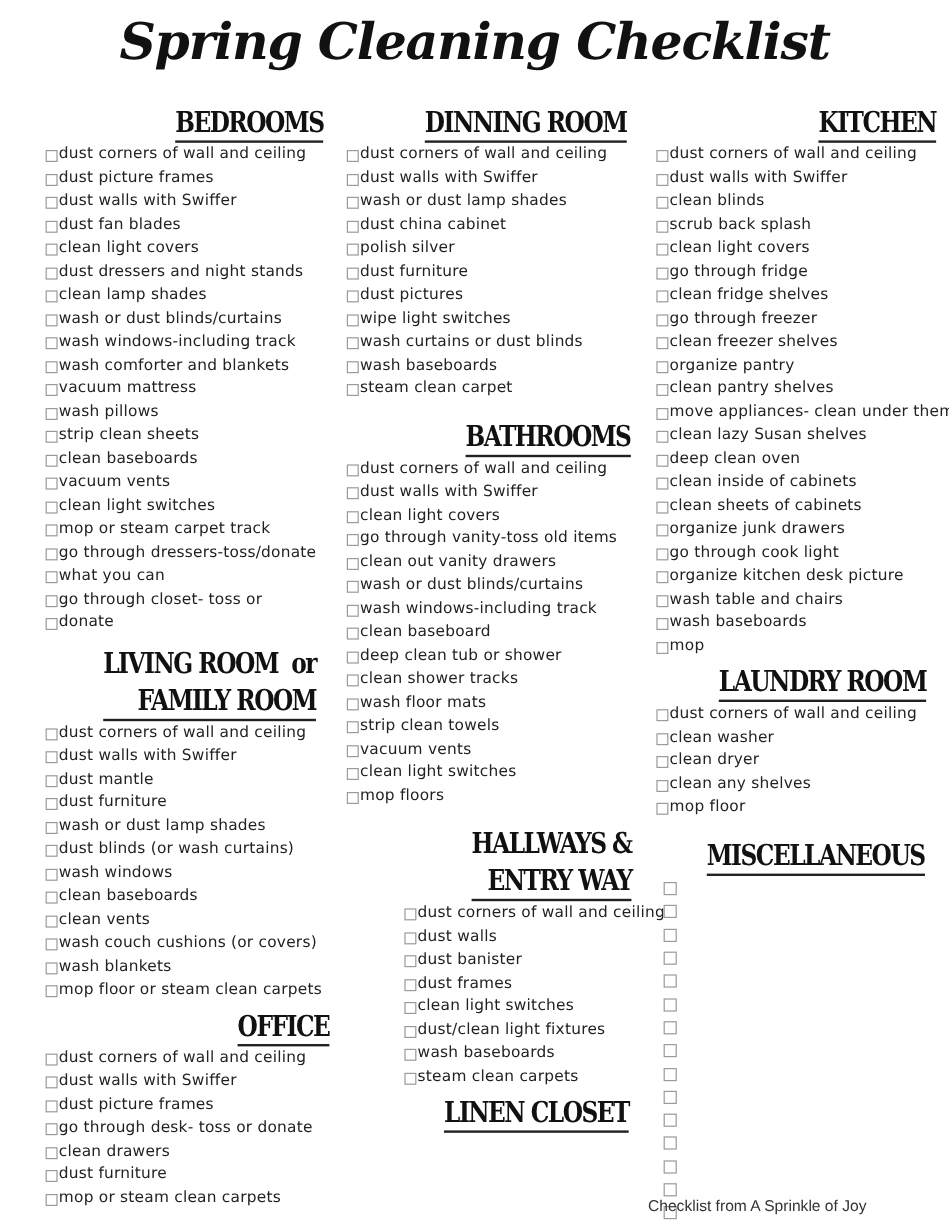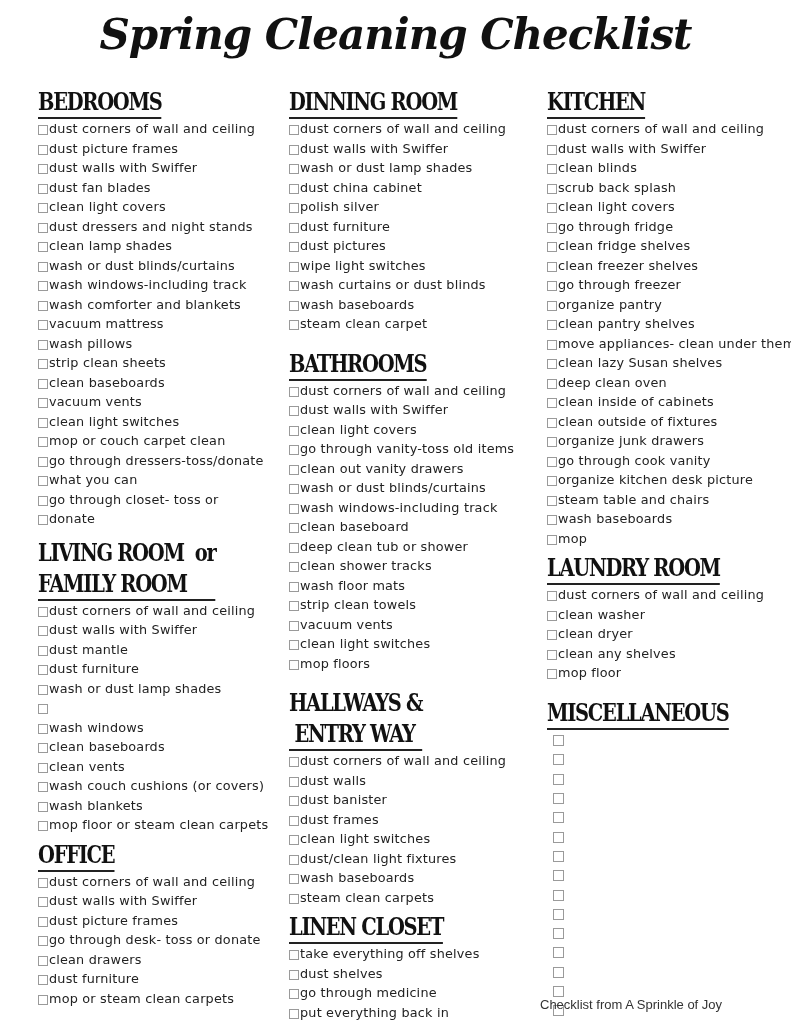--- a/index.html
+++ b/index.html
@@ -13,21 +13,21 @@
   .col1 { left: 38px; width: 245px; }
   .col2 { left: 289px; width: 252px; }
   .col3 { left: 547px; width: 244px; }
   .section-title {
     font-family: "DejaVu Serif", serif; font-size: 24px; line-height: 31px;
     color: #111; letter-spacing: -1.4px; font-stretch: condensed;
     display: inline-block; border-bottom: 2px solid #222; padding-bottom: 0;
     margin: 0; white-space: nowrap; transform: scaleX(0.9); transform-origin: left;
   }
   .section-title .l { display: block; }
-  .section { margin-bottom: 4px; }
+  .section { margin-bottom: 4px; text-align: right; }
   ul { list-style: none; margin: 0; padding: 0; }
   li {
     height: 19.5px; line-height: 19.5px; font-size: 12.8px; white-space: nowrap;
     display: flex; align-items: center; color: #222; letter-spacing: 0.2px;
   }
   .cb {
     width: 10px; height: 10px; border: 1px solid #9a9a9a; background: #fff;
     margin-right: 1px; flex: 0 0 auto; box-sizing: border-box; margin-top: 3px;
   }
   .misc li { height: 19.3px; padding-left: 6px; }
@@ -103,21 +103,21 @@
         <li>
           <span class="cb"></span>
           <span>vacuum vents</span>
         </li>
         <li>
           <span class="cb"></span>
           <span>clean light switches</span>
         </li>
         <li>
           <span class="cb"></span>
-          <span>mop or couch carpet clean</span>
+          <span>mop or steam carpet track</span>
         </li>
         <li>
           <span class="cb"></span>
           <span>go through dressers-toss/donate</span>
         </li>
         <li>
           <span class="cb"></span>
           <span>what you can</span>
         </li>
         <li>
@@ -145,20 +145,21 @@
         <li>
           <span class="cb"></span>
           <span>dust furniture</span>
         </li>
         <li>
           <span class="cb"></span>
           <span>wash or dust lamp shades</span>
         </li>
         <li>
           <span class="cb"></span>
+          <span>dust blinds (or wash curtains)</span>
         </li>
         <li>
           <span class="cb"></span>
           <span>wash windows</span>
         </li>
         <li>
           <span class="cb"></span>
           <span>clean baseboards</span>
         </li>
         <li>
@@ -311,21 +312,21 @@
         </li>
         <li>
           <span class="cb"></span>
           <span>clean light switches</span>
         </li>
         <li>
           <span class="cb"></span>
           <span>mop floors</span>
         </li>
       </ul></div>
-    <div class="section" style="margin-top: 14px;"><h2 class="section-title"><span class="l" style="white-space: pre;">HALLWAYS &amp;</span><span class="l" style="white-space: pre;"> ENTRY WAY</span></h2><ul>
+    <div class="section" style="margin-top: 14px; margin-left: 48px;"><h2 class="section-title"><span class="l" style="white-space: pre;">HALLWAYS &amp;</span><span class="l" style="white-space: pre;"> ENTRY WAY</span></h2><ul>
         <li>
           <span class="cb"></span>
           <span>dust corners of wall and ceiling</span>
         </li>
         <li>
           <span class="cb"></span>
           <span>dust walls</span>
         </li>
         <li>
           <span class="cb"></span>
@@ -345,38 +346,21 @@
         </li>
         <li>
           <span class="cb"></span>
           <span>wash baseboards</span>
         </li>
         <li>
           <span class="cb"></span>
           <span>steam clean carpets</span>
         </li>
       </ul></div>
-    <div class="section" style="margin-top: 0px;"><h2 class="section-title"><span class="l" style="white-space: pre;">LINEN CLOSET</span></h2><ul>
-        <li>
-          <span class="cb"></span>
-          <span>take everything off shelves</span>
-        </li>
-        <li>
-          <span class="cb"></span>
-          <span>dust shelves</span>
-        </li>
-        <li>
-          <span class="cb"></span>
-          <span>go through medicine</span>
-        </li>
-        <li>
-          <span class="cb"></span>
-          <span>put everything back in</span>
-        </li>
-      </ul></div>
+    <div class="section" style="margin-top: 0px;"><h2 class="section-title"><span class="l" style="white-space: pre;">LINEN CLOSET</span></h2></div>
   </div>
 <div class="col col3">
     <div class="section"><h2 class="section-title"><span class="l" style="white-space: pre;">KITCHEN</span></h2><ul>
         <li>
           <span class="cb"></span>
           <span>dust corners of wall and ceiling</span>
         </li>
         <li>
           <span class="cb"></span>
           <span>dust walls with Swiffer</span>
@@ -396,28 +380,28 @@
         <li>
           <span class="cb"></span>
           <span>go through fridge</span>
         </li>
         <li>
           <span class="cb"></span>
           <span>clean fridge shelves</span>
         </li>
         <li>
           <span class="cb"></span>
+          <span>go through freezer</span>
+        </li>
+        <li>
+          <span class="cb"></span>
           <span>clean freezer shelves</span>
         </li>
         <li>
           <span class="cb"></span>
-          <span>go through freezer</span>
-        </li>
-        <li>
-          <span class="cb"></span>
           <span>organize pantry</span>
         </li>
         <li>
           <span class="cb"></span>
           <span>clean pantry shelves</span>
         </li>
         <li>
           <span class="cb"></span>
           <span>move appliances- clean under them</span>
         </li>
@@ -428,37 +412,37 @@
         <li>
           <span class="cb"></span>
           <span>deep clean oven</span>
         </li>
         <li>
           <span class="cb"></span>
           <span>clean inside of cabinets</span>
         </li>
         <li>
           <span class="cb"></span>
-          <span>clean outside of fixtures</span>
+          <span>clean sheets of cabinets</span>
         </li>
         <li>
           <span class="cb"></span>
           <span>organize junk drawers</span>
         </li>
         <li>
           <span class="cb"></span>
-          <span>go through cook vanity</span>
+          <span>go through cook light</span>
         </li>
         <li>
           <span class="cb"></span>
           <span>organize kitchen desk picture</span>
         </li>
         <li>
           <span class="cb"></span>
-          <span>steam table and chairs</span>
+          <span>wash table and chairs</span>
         </li>
         <li>
           <span class="cb"></span>
           <span>wash baseboards</span>
         </li>
         <li>
           <span class="cb"></span>
           <span>mop</span>
         </li>
       </ul></div>

